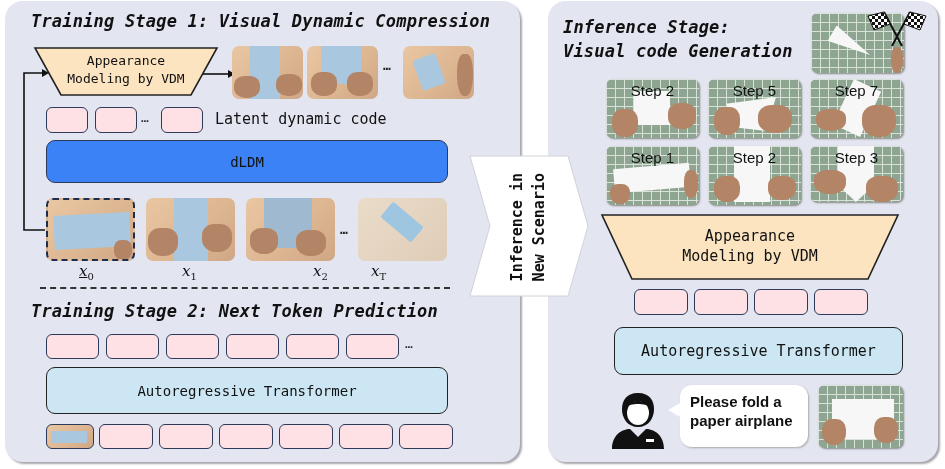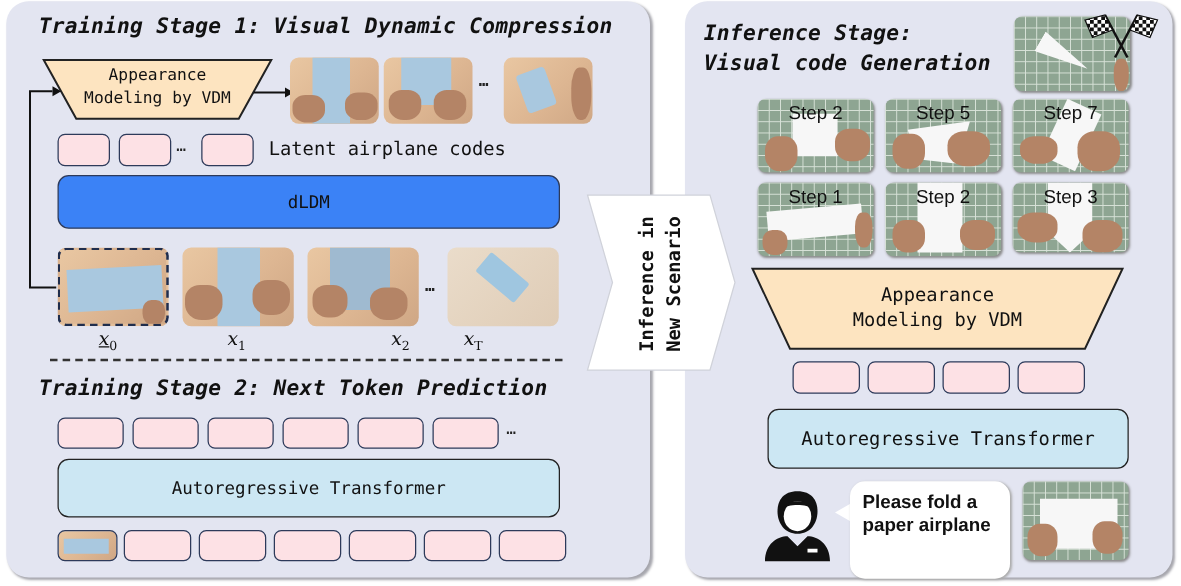--- a/index.html
+++ b/index.html
@@ -62,21 +62,21 @@
 <div class="dots" style="left:383px; top:58px;">…</div>
 <div class="thumb beige" style="left:403px; top:46px; width:71px; height:53px;">
   <div class="paper" style="left:14px; top:10px; width:24px; height:32px; transform:rotate(-20deg); border-radius:3px;"></div>
   <div class="hand" style="left:54px; top:8px; width:16px; height:42px;"></div>
 </div>
 
 <div class="token" style="left:46px; top:107px; width:42px; height:26px;"></div>
 <div class="token" style="left:95px; top:107px; width:42px; height:26px;"></div>
 <div class="dots" style="left:141px; top:110px; font-weight:normal;">…</div>
 <div class="token" style="left:161px; top:107px; width:42px; height:26px;"></div>
-<div class="label-text" style="left:215px; top:110px;">Latent airplane codes</div>
+<div class="label-text" style="left:215px; top:110px;">Latent dynamic code</div>
 
 <div class="box dldm" style="left:46px; top:140px; width:402px; height:43px;">
   <span>dLDM</span>
 </div>
 
 <div class="thumb beige" style="left:46px; top:198px; width:89px; height:63px; border:2px dashed #1f2d4d; box-sizing:border-box;">
   <div class="paper" style="left:6px; top:14px; width:76px; height:34px; transform:rotate(-3deg);"></div>
   <div class="hand" style="left:66px; top:40px; width:18px; height:20px;"></div>
 </div>
 <div class="thumb beige" style="left:146px; top:198px; width:89px; height:63px;">
@@ -209,21 +209,21 @@
   <path d="M28 4 C16 4 12 12 12 20 C12 30 18 38 28 38 C38 38 44 30 44 20 C44 12 40 4 28 4 Z" fill="#111"></path>
   <ellipse cx="28" cy="24" rx="11" ry="12" fill="#fff"></ellipse>
   <path d="M16 18 C18 10 38 10 40 18 C36 14 20 14 16 18 Z" fill="#111"></path>
   <path d="M2 60 C2 46 12 40 20 40 L28 48 L36 40 C44 40 54 46 54 60 Z" fill="#111"></path>
   <rect x="36" y="50" width="8" height="3" fill="#fff"></rect>
 </svg>
 
 <svg style="position:absolute; left:666px; top:400px;" width="16" height="20">
   <polygon points="16,2 2,10 16,18" fill="#fff"></polygon>
 </svg>
-<div class="speech" style="left:680px; top:385px; width:128px; height:78px;">
+<div class="speech" style="left:680px; top:385px; width:128px; height:62px;">
   <span>Please fold a</span><br>
   <span>paper airplane</span>
 </div>
 
 <div class="thumb green" style="left:818px; top:385px; width:85px; height:63px;">
   <div class="wpaper" style="left:14px; top:14px; width:62px; height:40px;"></div>
   <div class="hand" style="left:4px; top:34px; width:24px; height:26px;"></div>
   <div class="hand" style="left:56px; top:32px; width:24px; height:26px;"></div>
 </div>
 

